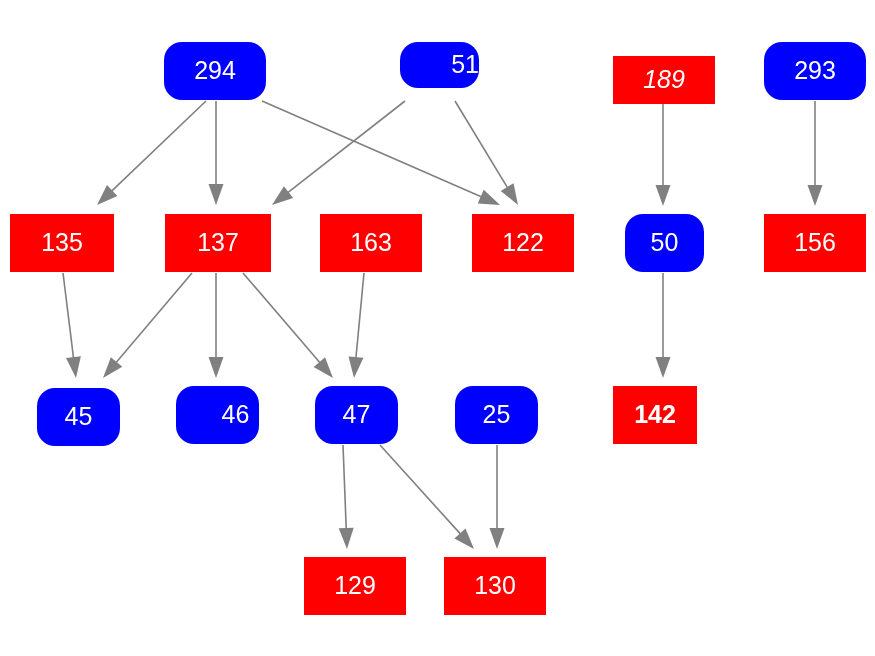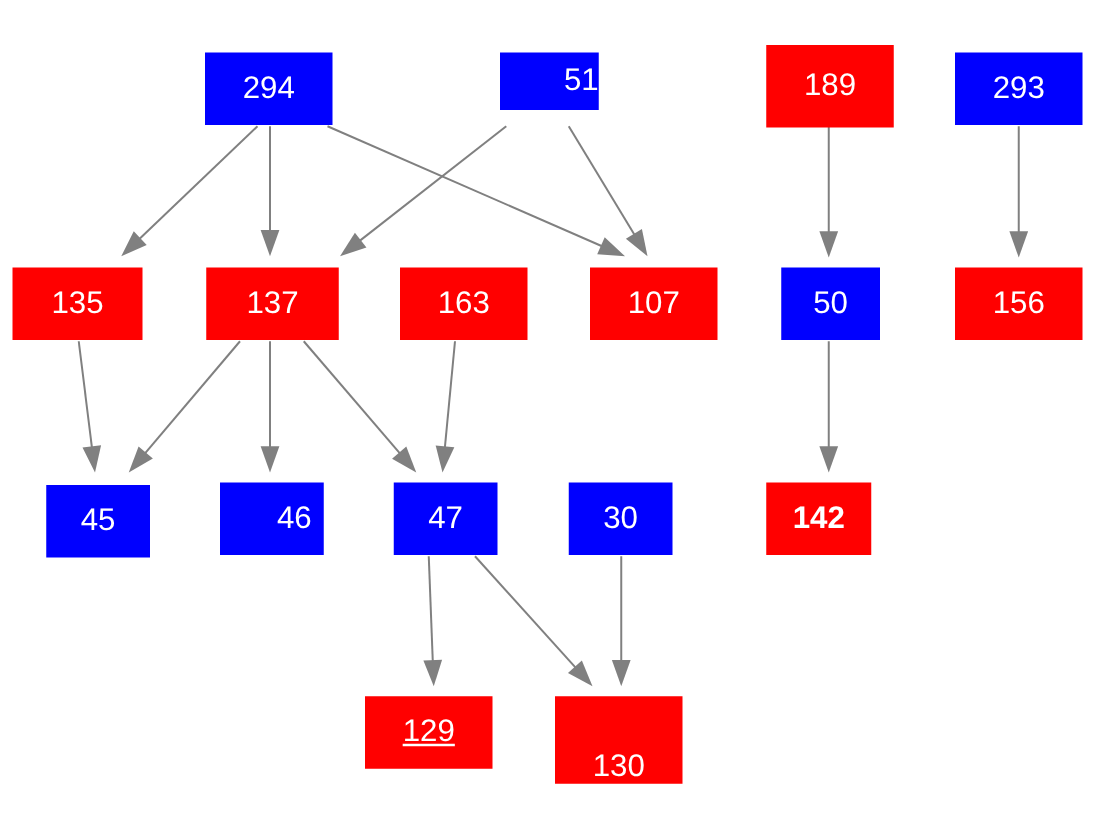--- a/index.html
+++ b/index.html
@@ -33,21 +33,21 @@
     align-items: center;
     justify-content: center;
     color: #ffffff;
     font-size: 25px;
     font-family: "Liberation Sans", sans-serif;
     line-height: 1;
     letter-spacing: 0px;
     user-select: none;
   }
   .node.red  { background: #ff0000; }
-  .node.blue { background: #0000ff; }
+  .node.blue { background: #0000ff; border-radius: 18px; }
   .node-label {
     display: block;
     transform: translateY(-1px);
   }
 </style>
 </head>
 <body>
 
 <div id="graph-canvas">
 
@@ -118,60 +118,60 @@
       </g>
     </svg>
 
   <div id="node-layer">
       <div class="node blue" style="left: 164px; top: 42px; width: 102px; height: 58px;">
         <span class="node-label">294</span>
       </div>
       <div class="node blue" style="left: 400px; top: 42px; width: 79px; height: 46px; justify-content: flex-end;">
         <span class="node-label">51</span>
       </div>
-      <div class="node red" style="left: 613px; top: 36px; width: 102px; height: 66px;">
+      <div class="node red" style="left: 613px; top: 56px; width: 102px; height: 48px; font-style: italic;">
         <span class="node-label">189</span>
       </div>
       <div class="node blue" style="left: 764px; top: 42px; width: 102px; height: 58px;">
         <span class="node-label">293</span>
       </div>
       <div class="node red" style="left: 10px; top: 214px; width: 104px; height: 58px; justify-content: center;">
         <span class="node-label">135</span>
       </div>
       <div class="node red" style="left: 165px; top: 214px; width: 106px; height: 58px;">
         <span class="node-label">137</span>
       </div>
       <div class="node red" style="left: 320px; top: 214px; width: 102px; height: 58px;">
         <span class="node-label">163</span>
       </div>
       <div class="node red" style="left: 472px; top: 214px; width: 102px; height: 58px;">
-        <span class="node-label">107</span>
+        <span class="node-label">122</span>
       </div>
       <div class="node blue" style="left: 625px; top: 214px; width: 79px; height: 58px;">
         <span class="node-label">50</span>
       </div>
       <div class="node red" style="left: 764px; top: 214px; width: 102px; height: 58px;">
         <span class="node-label">156</span>
       </div>
       <div class="node blue" style="left: 37px; top: 388px; width: 83px; height: 58px;">
         <span class="node-label">45</span>
       </div>
       <div class="node blue" style="left: 176px; top: 386px; width: 83px; height: 58px; padding-left: 36px;">
         <span class="node-label">46</span>
       </div>
       <div class="node blue" style="left: 315px; top: 386px; width: 83px; height: 58px;">
         <span class="node-label">47</span>
       </div>
       <div class="node blue" style="left: 455px; top: 386px; width: 83px; height: 58px;">
-        <span class="node-label">30</span>
+        <span class="node-label">25</span>
       </div>
       <div class="node red" style="left: 613px; top: 386px; width: 84px; height: 58px; font-weight: bold;">
         <span class="node-label">142</span>
       </div>
-      <div class="node red" style="left: 292px; top: 557px; width: 102px; height: 58px; text-decoration: underline;">
+      <div class="node red" style="left: 304px; top: 557px; width: 102px; height: 58px;">
         <span class="node-label">129</span>
       </div>
-      <div class="node red" style="left: 444px; top: 557px; width: 102px; height: 70px; align-items: flex-end;">
+      <div class="node red" style="left: 444px; top: 557px; width: 102px; height: 58px;">
         <span class="node-label">130</span>
       </div>
     </div>
 
 </div>
 
 </body></html>

